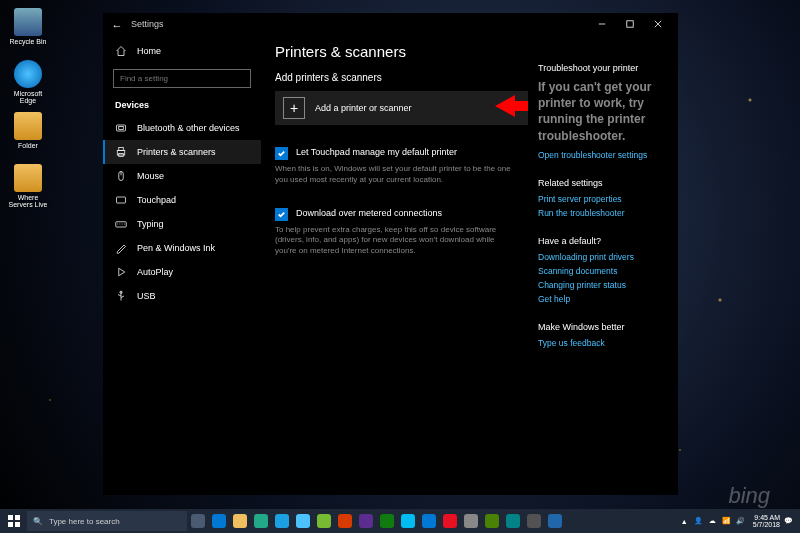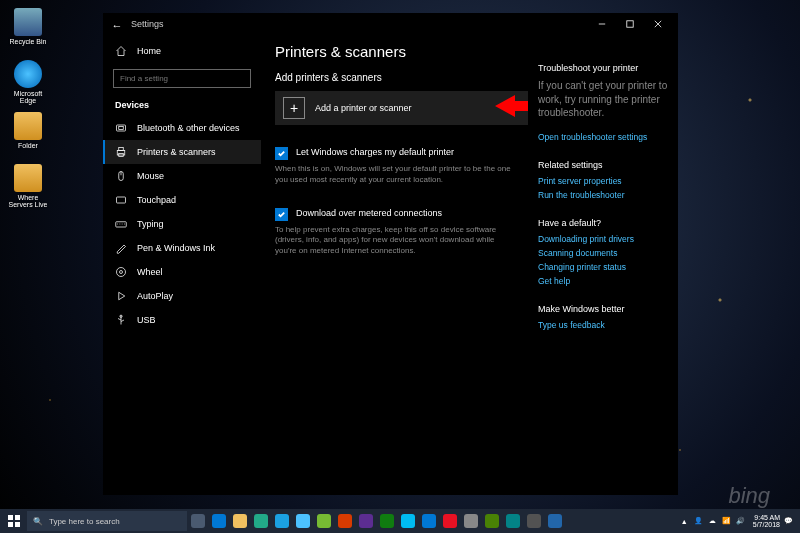--- a/index.html
+++ b/index.html
@@ -46,21 +46,21 @@
 .arrow { position:absolute; left:220px; top:2px; }
 .arrow svg { width:56px; height:26px; }
 .checkbox-row { display:flex; align-items:flex-start; gap:8px; margin-top:22px; }
 .checkbox { width:13px; height:13px; background:#0078d4; display:flex; align-items:center; justify-content:center; flex-shrink:0; cursor:pointer; }
 .checkbox svg { width:9px; height:9px; stroke:#fff; stroke-width:2; fill:none; }
 .cb-label { font-size:9px; color:#fff; }
 .desc { font-size:8px; color:#888; margin-top:4px; max-width:280px; line-height:1.35; }
 
 .rightcol { width:150px; padding:28px 10px 10px; font-size:8.5px; }
 .rightcol h3 { font-size:9px; font-weight:400; color:#fff; margin-bottom:6px; }
-.rightcol p { color:#888; font-size:10px; line-height:1.35; margin-bottom:12px; }
+.rightcol p { color:#888; font-size:12px; line-height:1.35; margin-bottom:6px;font-weight:bold; }
 .rightcol a { color:#4cc2ff; display:block; margin-bottom:4px; cursor:pointer; }
 .rightcol .group { margin-bottom:18px; }
 
 .taskbar { position:absolute; left:0; right:0; bottom:0; height:24px; background:#1e2736; display:flex; align-items:center; padding:0 2px; gap:1px; }
 .start { width:24px; height:24px; display:flex; align-items:center; justify-content:center; cursor:pointer; }
 .start svg { width:12px; height:12px; }
 .searchbar { width:160px; height:20px; background:#2a3648; display:flex; align-items:center; gap:6px; padding:0 6px; color:#ccc; font-size:8px; cursor:text; }
 .tbicon { width:20px; height:20px; display:flex; align-items:center; justify-content:center; cursor:pointer; }
 .tbicon .dot { width:14px; height:14px; border-radius:3px; }
 .tray { margin-left:auto; display:flex; align-items:center; gap:3px; color:#fff; font-size:7px; padding-right:4px; }
@@ -168,29 +168,20 @@
         <span class="icon">
             <svg viewBox="0 0 16 16">
               <path d="M3 13 L12 4 L14 6 L5 15 L3 15 Z"></path>
             </svg>
           </span>
         <span>Pen &amp; Windows Ink</span>
       </div>
       <div class="nav-item">
         <span class="icon">
             <svg viewBox="0 0 16 16">
-              <circle cx="8" cy="8" r="6"></circle>
-              <circle cx="8" cy="8" r="2"></circle>
-            </svg>
-          </span>
-        <span>Wheel</span>
-      </div>
-      <div class="nav-item">
-        <span class="icon">
-            <svg viewBox="0 0 16 16">
               <polygon points="5,3 13,8 5,13"></polygon>
             </svg>
           </span>
         <span>AutoPlay</span>
       </div>
       <div class="nav-item">
         <span class="icon">
             <svg viewBox="0 0 16 16">
               <line x1="8" y1="2" x2="8" y2="14"></line>
               <circle cx="8" cy="3" r="1.5"></circle>
@@ -214,21 +205,21 @@
         </div>
       </div>
 
       <div class="checkbox-row">
         <div class="checkbox">
             <svg viewBox="0 0 10 10">
               <polyline points="2,5 4,7 8,3"></polyline>
             </svg>
           </div>
         <div>
-          <div class="cb-label">Let Windows charges my default printer</div>
+          <div class="cb-label">Let Touchpad manage my default printer</div>
         </div>
       </div>
       <div class="desc">When this is on, Windows will set your default printer to be the one you used most recently at your current location.</div>
 
       <div class="checkbox-row">
         <div class="checkbox">
             <svg viewBox="0 0 10 10">
               <polyline points="2,5 4,7 8,3"></polyline>
             </svg>
           </div>

